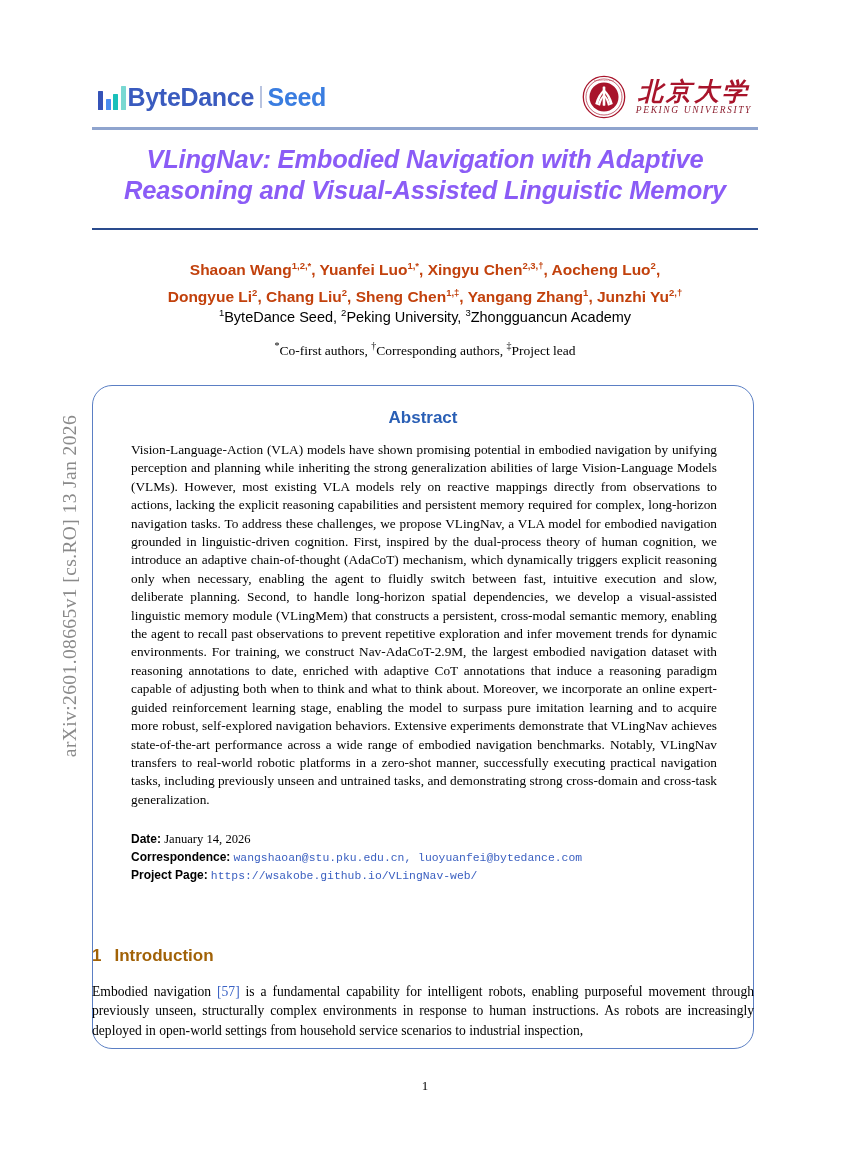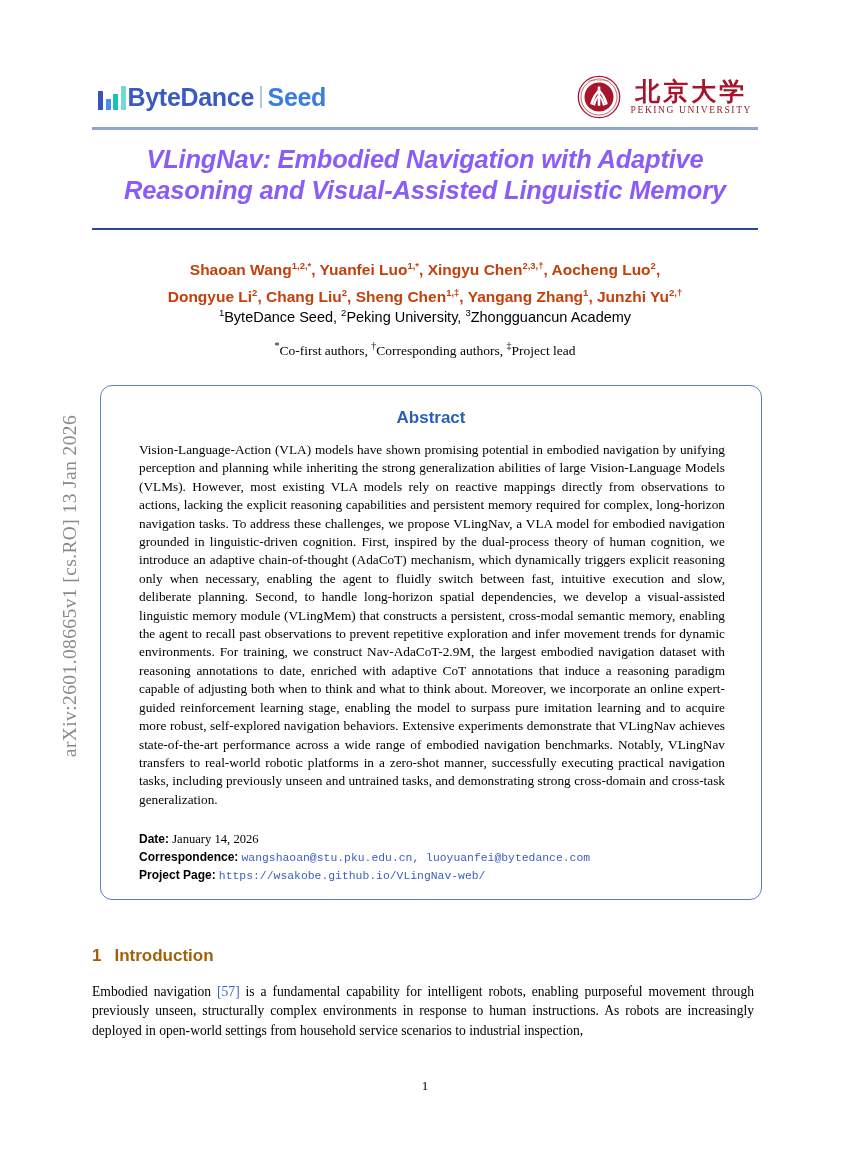--- a/index.html
+++ b/index.html
@@ -98,20 +98,21 @@
     color: #3a7de0;
     letter-spacing: -0.3px;
   }
 
   
   .pku-logo {
     display: flex;
     align-items: center;
     gap: 10px;
     padding-right: 8px;
+    font-style: italic;
   }
   .pku-seal { width: 44px; height: 44px; }
   .pku-names { display: flex; flex-direction: column; align-items: center; gap: 2px; }
   .pku-cn {
     font-family: "DejaVu Sans", sans-serif;
     font-size: 25px;
     font-weight: bold;
     color: #a8142b;
     letter-spacing: 3px;
     line-height: 1;
@@ -193,26 +194,26 @@
     text-align: center;
     font-family: "Liberation Serif", serif;
     font-size: 13.5px;
     color: #000;
   }
   #notes sup { font-size: 10px; vertical-align: super; }
 
   
   #abstract-box {
     position: absolute;
-    left: 10px;
+    left: 2px;
     top: 385px;
     width: 662px;
-    height: 515px;
+    height: 664px;
     border: 1.5px solid #5b7fc4;
-    border-radius: 12px;
+    border-radius: 20px;
     box-sizing: border-box;
     background: #ffffff;
   }
   #abstract-title {
     position: absolute;
     left: 0;
     top: 22px;
     width: 100%;
     text-align: center;
     font-family: "Liberation Sans", sans-serif;

